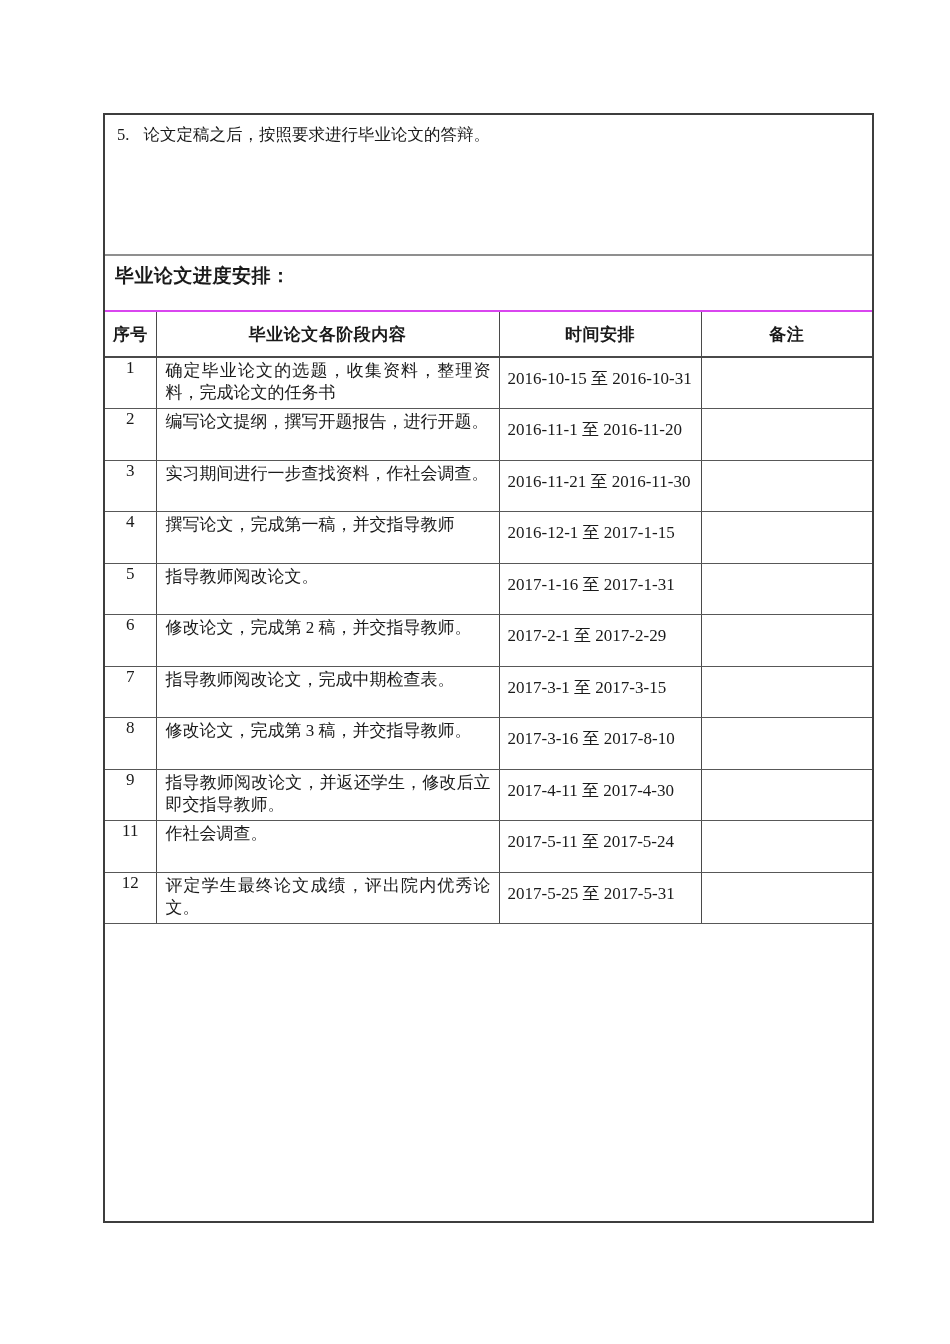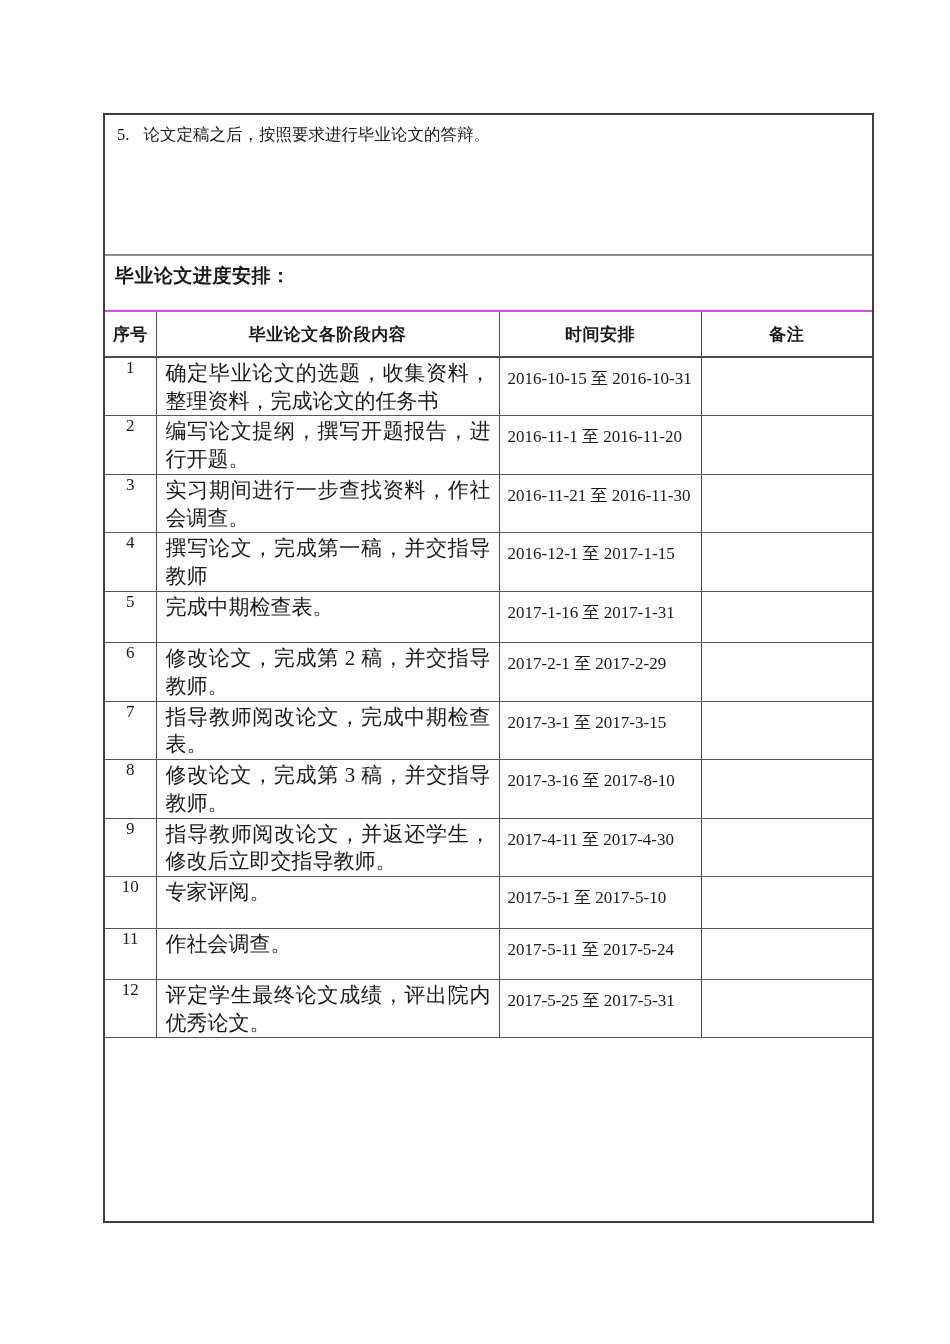--- a/index.html
+++ b/index.html
@@ -68,21 +68,21 @@
     letter-spacing: 0.5px;
   }
   table.schedule tr.row { height: 51.5px; }
   td.no-cell {
     text-align: center;
     vertical-align: middle;
     font-size: 17px;
   }
   td.content-cell {
     padding: 2px 8px 0 9px;
-    font-size: 21px;
+    font-size: 17px;
     line-height: 1.32;
     text-align: justify;
     text-justify: inter-ideograph;
     line-break: strict;
   }
   td.time-cell {
     vertical-align: middle;
     padding: 9px 2px 0 8px;
     font-size: 17px;
     white-space: nowrap;
@@ -136,21 +136,21 @@
           <td class="note-cell"></td>
         </tr>
         <tr class="row">
           <td class="no-cell">4</td>
           <td class="content-cell">撰写论文，完成第一稿，并交指导教师</td>
           <td class="time-cell">2016-12-1 至 2017-1-15</td>
           <td class="note-cell"></td>
         </tr>
         <tr class="row">
           <td class="no-cell">5</td>
-          <td class="content-cell">完成中期检查表。</td>
+          <td class="content-cell">指导教师阅改论文。</td>
           <td class="time-cell">2017-1-16 至 2017-1-31</td>
           <td class="note-cell"></td>
         </tr>
         <tr class="row">
           <td class="no-cell">6</td>
           <td class="content-cell">修改论文，完成第 2 稿，并交指导教师。</td>
           <td class="time-cell">2017-2-1 至 2017-2-29</td>
           <td class="note-cell"></td>
         </tr>
         <tr class="row">
@@ -165,26 +165,20 @@
           <td class="time-cell">2017-3-16 至 2017-8-10</td>
           <td class="note-cell"></td>
         </tr>
         <tr class="row">
           <td class="no-cell">9</td>
           <td class="content-cell">指导教师阅改论文，并返还学生，修改后立即交指导教师。</td>
           <td class="time-cell">2017-4-11 至 2017-4-30</td>
           <td class="note-cell"></td>
         </tr>
         <tr class="row">
-          <td class="no-cell">10</td>
-          <td class="content-cell">专家评阅。</td>
-          <td class="time-cell">2017-5-1 至 2017-5-10</td>
-          <td class="note-cell"></td>
-        </tr>
-        <tr class="row">
           <td class="no-cell">11</td>
           <td class="content-cell">作社会调查。</td>
           <td class="time-cell">2017-5-11 至 2017-5-24</td>
           <td class="note-cell"></td>
         </tr>
         <tr class="row">
           <td class="no-cell">12</td>
           <td class="content-cell">评定学生最终论文成绩，评出院内优秀论文。</td>
           <td class="time-cell">2017-5-25 至 2017-5-31</td>
           <td class="note-cell"></td>

